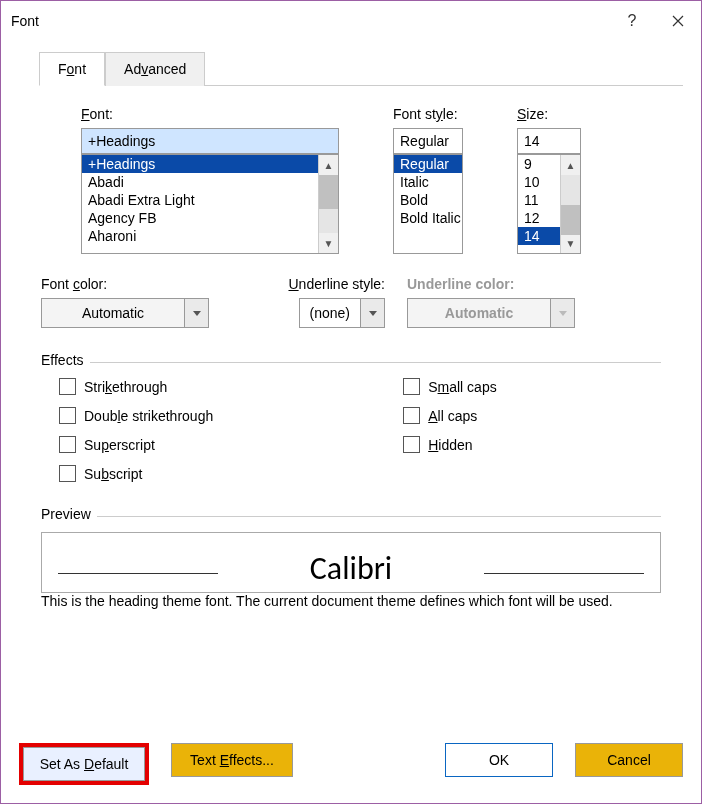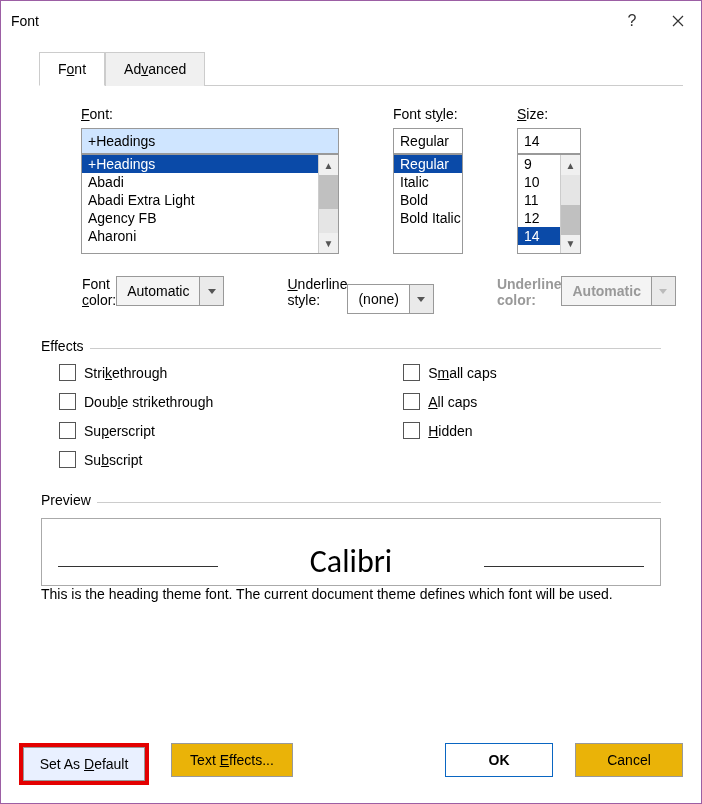--- a/index.html
+++ b/index.html
@@ -19,43 +19,43 @@
   .textbox { border:1px solid #999; padding:3px 6px; height:26px; background:#fff; width:100%; }
   .listbox { border:1px solid #999; background:#fff; display:flex; height:100px; overflow:hidden; }
   .listbox .items { flex:1; }
   .listbox .item { padding:1px 6px; white-space:nowrap; }
   .listbox .item.sel { background:#0a4aa8; color:#fff; }
   .sb { width:20px; border-left:1px solid #ccc; display:flex; flex-direction:column; background:#f0f0f0; }
   .sb .arrow { height:20px; display:flex; align-items:center; justify-content:center; font-size:10px; color:#555; }
   .sb .track { flex:1; background:#e5e5e5; position:relative; }
   .sb .thumb { position:absolute; left:0; right:0; background:#c0c0c0; }
   .dropdowns { display:flex; margin-top:22px; gap:22px;}
-  .drop-col { display:flex; flex-direction:row;margin-left:41px; }
+  .drop-col { display:flex; flex-direction:column; }
   .combo { display:flex; border:1px solid #999; height:30px; align-items:center; background:#f4f4f4;}
   .combo.white { background:#fff; }
   .combo .txt { flex:1; padding:0 10px; text-align:center; }
   .combo .txt.left { text-align:left; }
   .combo .btn { width:24px; height:100%; border-left:1px solid #999; display:flex; align-items:center; justify-content:center; background:#eaeaea; }
   .combo.disabled { color:#999; }
   .combo .chev { width:0;height:0;border-left:4px solid transparent;border-right:4px solid transparent;border-top:5px solid #555;}
   .combo.disabled .chev{border-top-color:#bbb;}
   .under { text-decoration: underline; text-underline-offset:1px;}
   .section-hdr { margin-top:24px; display:flex; align-items:center; }
   .section-hdr .sline { flex:1; height:1px; background:#ccc; margin-left:6px; position:relative; top:2px;}
   .checks { display:flex; margin-top:10px; margin-left:18px; }
   .check-col { display:flex; flex-direction:column; gap:12px; }
   .check { display:flex; align-items:center; gap:8px; }
   .checkbox { width:17px; height:17px; border:1px solid #555; }
-  .preview-box { border:1px solid #aaa; height:68px; margin-top:10px; display:flex; align-items:flex-end; justify-content:space-between; padding:4px 16px 10px 16px; }
+  .preview-box { border:1px solid #aaa; height:61px; margin-top:10px; display:flex; align-items:flex-end; justify-content:space-between; padding:4px 16px 10px 16px; }
   .preview-text { font-family: Calibri, sans-serif; font-size:32px; position:relative; top:6px;}
   .pline { width:160px; border-bottom:1px solid #333; height:1px; margin-bottom:8px;}
   .desc { font-size:14px; }
   .buttonbar { display:flex; padding:10px 18px 18px 18px; gap:22px; }
   .btnp { height:34px; border:1px solid #999; background:#eab308; display:flex; align-items:center; justify-content:center; padding:0 20px; white-space:nowrap;}
-  .btnp.ok { border:1px solid #0a66c2; background:#fff;font-weight:bold; }
+  .btnp.ok { border:1px solid #0a66c2; background:#fff; }
   .btnp.highlight { background:#e9f0ff; border:1px solid #999;}
   .red-mark { border:4px solid #e30000; padding:0; }
   .spacer { flex:1; }
   .w-font{width:298px;} .w-style{width:110px;} .w-size{width:104px;}
   .w-drop1{width:168px;} .w-drop2{width:154px;align-items:flex-end;} .w-drop3{width:168px;font-weight:bold;}
 </style>
 </head>
 <body>
 
 <div class="dialog">

